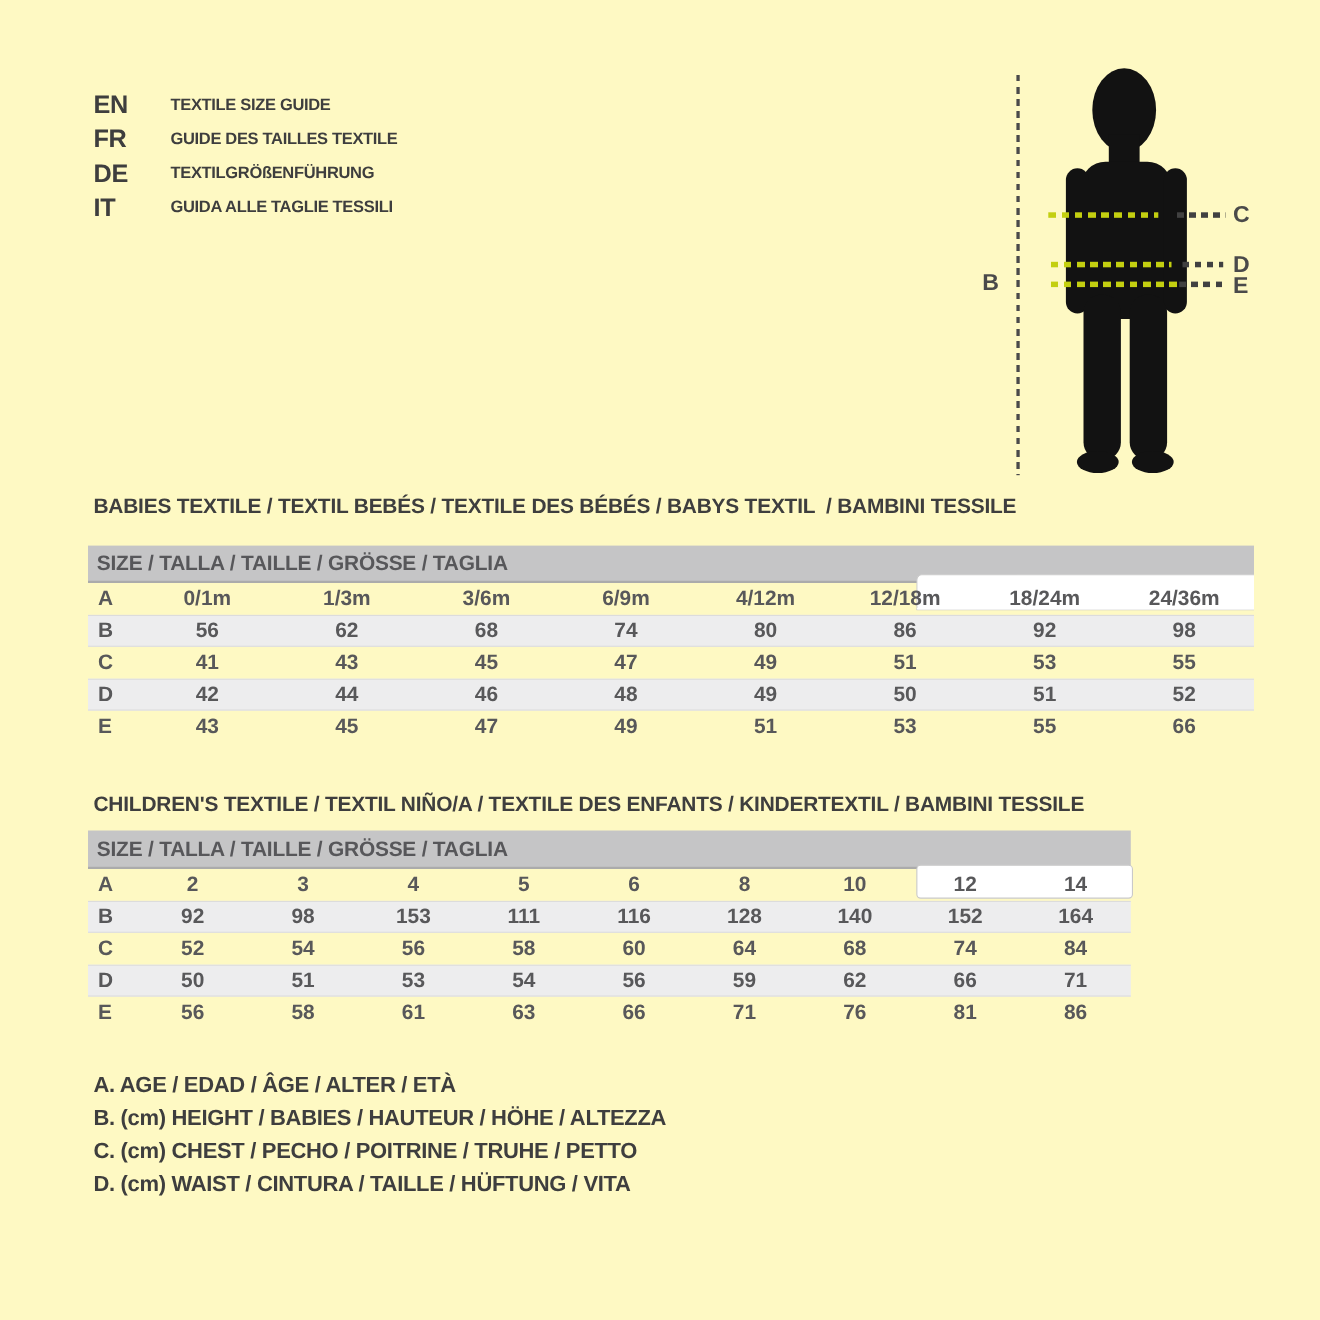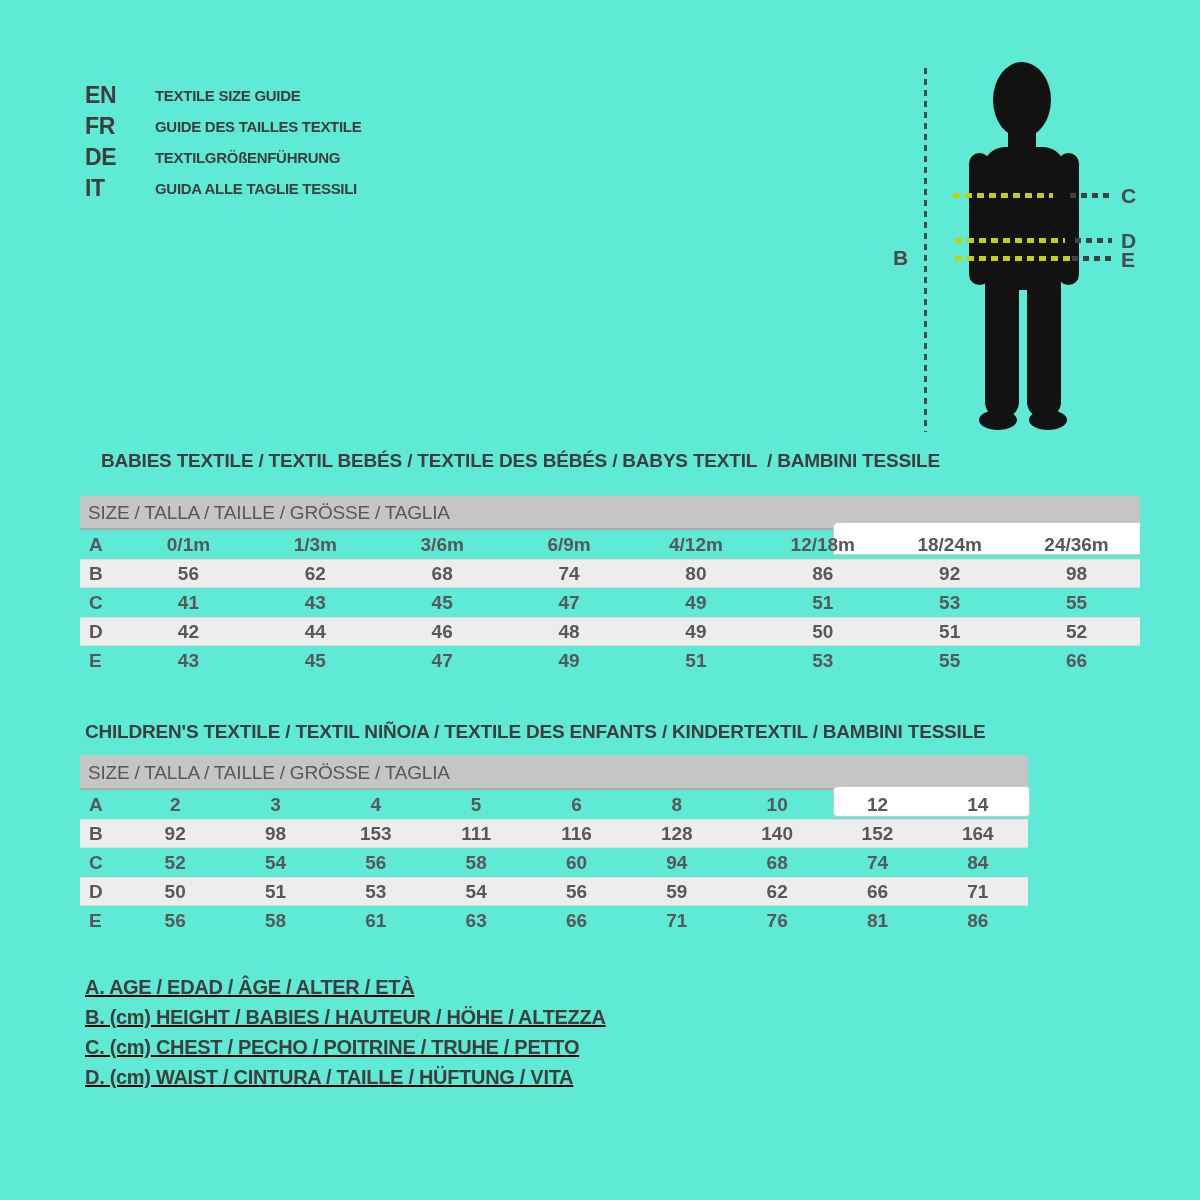--- a/index.html
+++ b/index.html
@@ -1,18 +1,18 @@
 <!DOCTYPE html>
 <html><head>
 <meta charset="utf-8">
 <style>
   * { margin:0; padding:0; box-sizing:border-box; }
   html,body { width:1200px; height:1200px; background:#ffffff;
     font-family:"Liberation Sans", sans-serif; }
-  #canvas { position:relative; width:1200px; height:1200px; background:#5eead4; overflow:hidden; }
+  #canvas { position:relative; width:1200px; height:1200px; background:#fef9c3; overflow:hidden; }
 
   
   .lang-block { position:absolute; left:85px; top:80px; }
   .lang-row { display:flex; height:31px; align-items:center; }
   .lang-code { width:70px; font-size:23px; font-weight:700; color:#3e3e3e; letter-spacing:-0.3px; }
   .lang-label { font-size:15px; font-weight:700; color:#3e3e3e; letter-spacing:-0.3px; white-space:pre; }
 
   
   .figure-wrap { position:absolute; left:880px; top:40px; width:310px; height:425px; }
   .silhouette { position:absolute; left:60px; top:10px; width:170px; height:390px; }
@@ -26,30 +26,30 @@
 
   
   .section-title { position:absolute; left:85px; font-size:19px; font-weight:700;
     color:#3e3e3e; letter-spacing:-0.2px; white-space:pre; }
   .tbl-wrap { position:absolute; left:80px; }
   .hdr-bg { position:absolute; left:0; top:0; width:100%; background:#c5c5c6;
     border-bottom:2px solid #ababab; }
   .stripe { position:absolute; left:0; width:100%; height:29px; background:#ededee;
     border-top:1px solid #dcdcdc; border-bottom:1px solid #dcdcdc; }
   .hl-box { position:absolute; background:#ffffff; border:1px solid #c9c9c9; }
-  .hdr-text { position:absolute; left:8px; top:0; z-index:2; font-size:19px; font-weight:400;
+  .hdr-text { position:absolute; left:8px; top:0; z-index:2; font-size:19px; font-weight:700;
     color:#57575a; letter-spacing:-0.2px; }
   table.size-table { position:relative; z-index:2; border-collapse:collapse;
     table-layout:fixed; width:100%; background:transparent; }
   table.size-table td { height:29px; padding:0; text-align:center; vertical-align:middle;
     font-size:19px; font-weight:700; color:#58585a; }
   table.size-table td.row-label { width:45px; text-align:left; padding-left:9px; }
 
   
-  .legend-block { position:absolute; left:85px; top:972px;text-decoration:underline; }
+  .legend-block { position:absolute; left:85px; top:972px; }
   .legend-line { height:30px; line-height:30px; font-size:20px; font-weight:700;
     color:#3e3e3e; letter-spacing:-0.3px; white-space:pre; }
 </style>
 </head>
 <body>
 
 <div id="canvas">
 
   <div class="lang-block">
       <div class="lang-row">
@@ -94,21 +94,21 @@
 
     <div class="hdash-y" style="left:75px; top:198px; width:110px;"></div>
     <div class="hdash-g" style="left:195px; top:198px; width:37px;"></div>
     <div class="measure-label" style="left:241px; top:189px;">D</div>
 
     <div class="hdash-y" style="left:75px; top:216px; width:115px;"></div>
     <div class="hdash-g" style="left:192px; top:216px; width:40px;"></div>
     <div class="measure-label" style="left:241px; top:208px;">E</div>
   </div>
 
-  <div class="section-title" style="top:450px;margin-left:16px;">BABIES TEXTILE / TEXTIL BEBÉS / TEXTILE DES BÉBÉS / BABYS TEXTIL  / BAMBINI TESSILE</div>
+  <div class="section-title" style="top:450px;">BABIES TEXTILE / TEXTIL BEBÉS / TEXTILE DES BÉBÉS / BABYS TEXTIL  / BAMBINI TESSILE</div>
 
   <div class="tbl-wrap" style="top:496px; width:1060px; height:179px;">
     <div class="hdr-bg" style="height:34px;"></div>
     <div class="stripe" style="top:63px;"></div>
     <div class="stripe" style="top:121px;"></div>
     <div class="hl-box" style="left:753px; top:26px; width:307px; height:33px; border-right:none; border-radius:5px 0 0 0;"></div>
     <div class="hdr-text" style="line-height:34px;">SIZE / TALLA / TAILLE / GRÖSSE / TAGLIA</div>
     <table class="size-table" style="margin-top:34px;">
         <tbody id="babies-body">
           <tr>
@@ -204,21 +204,21 @@
             <td>152</td>
             <td>164</td>
           </tr>
           <tr>
             <td class="row-label">C</td>
             <td>52</td>
             <td>54</td>
             <td>56</td>
             <td>58</td>
             <td>60</td>
-            <td>94</td>
+            <td>64</td>
             <td>68</td>
             <td>74</td>
             <td>84</td>
           </tr>
           <tr>
             <td class="row-label">D</td>
             <td>50</td>
             <td>51</td>
             <td>53</td>
             <td>54</td>

